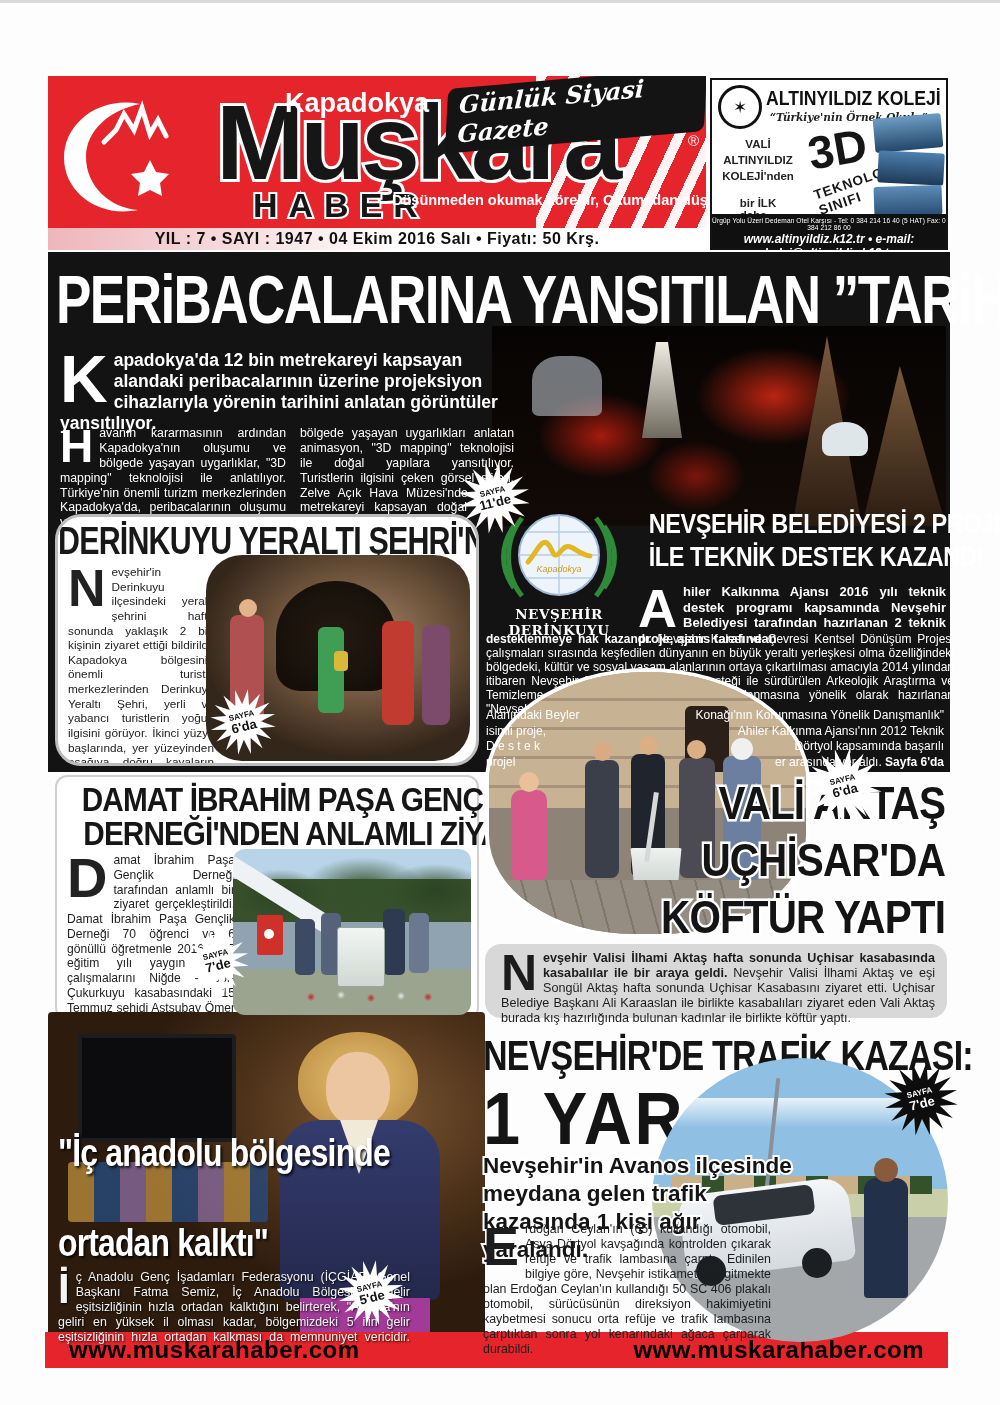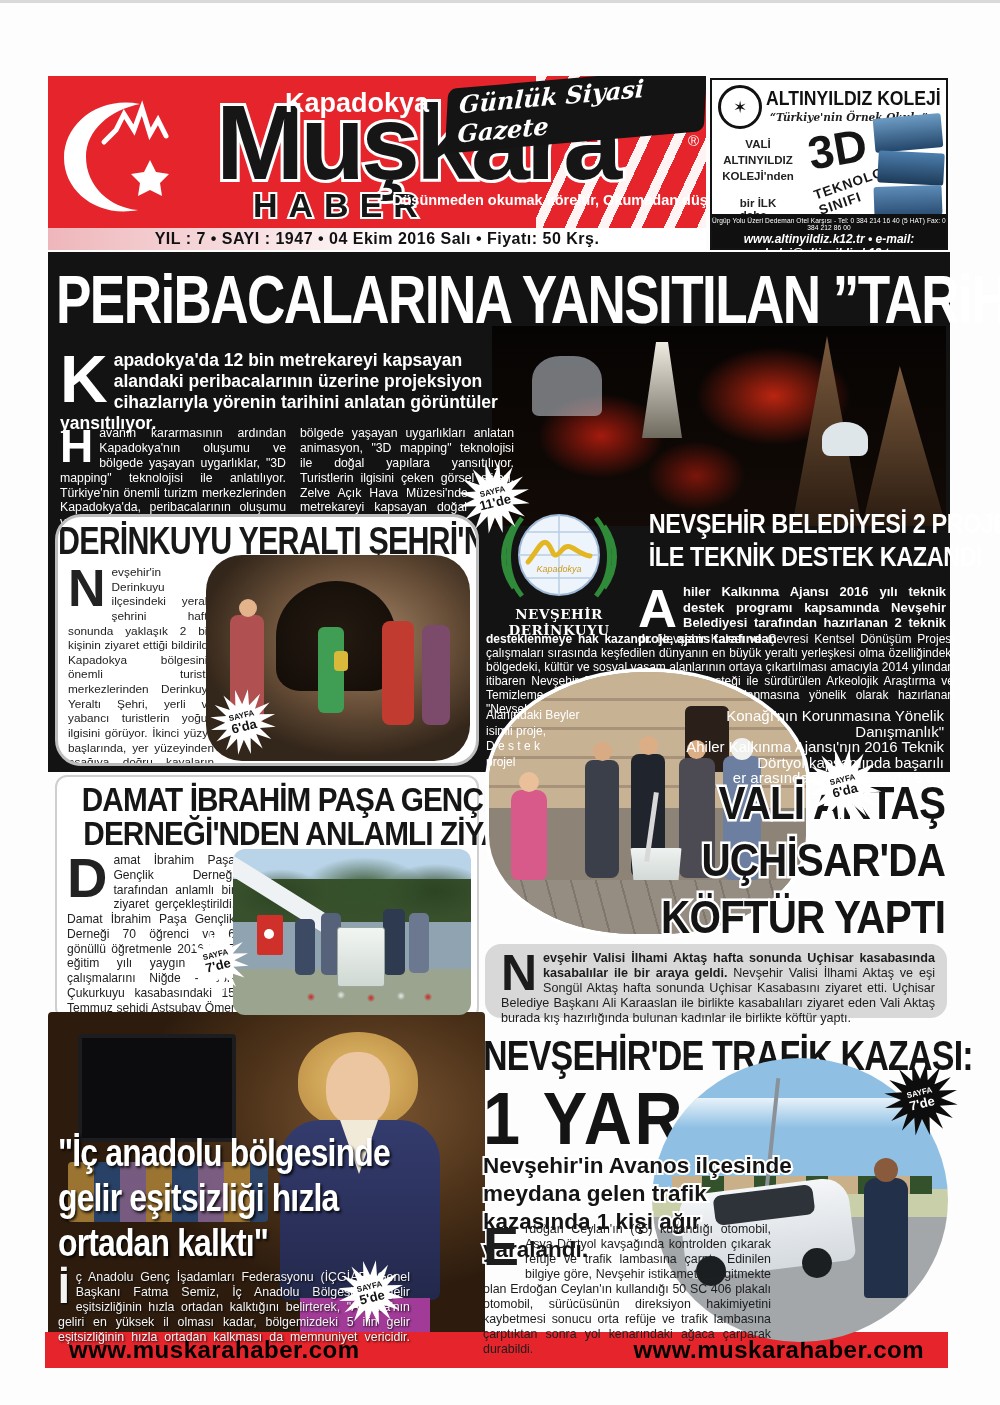--- a/index.html
+++ b/index.html
@@ -74,21 +74,21 @@
   #belLogo{left:444px;top:258px;width:134px;height:94px;}
   #belLabel{left:432px;top:354px;width:158px;text-align:center;font-family:"DejaVu Serif",serif;
      font-weight:bold;font-size:13.5px;color:#fff;letter-spacing:.5px;}
   #belHead{left:580px;top:256px;width:318px;text-align:center;}
   #belHead .ln{font-size:27px;font-weight:bold;letter-spacing:-.5px;transform:scaleX(.87);transform-origin:50% 0;
      display:block;white-space:nowrap;line-height:1.22;}
   #belLead{left:590px;top:332px;width:308px;font-size:13px;font-weight:bold;line-height:1.2;}
   #belLead .dc{font-size:54px;}
   #belBody{left:438px;top:380px;width:468px;font-size:12px;line-height:1.17;}
   #wrapL{left:438px;top:456px;width:120px;font-size:12px;line-height:15.5px;z-index:4;}
-  #wrapR{left:600px;top:456px;width:296px;font-size:15px;line-height:15.5px;text-align:right;z-index:4;}
+  #wrapR{left:600px;top:456px;width:296px;font-size:12px;line-height:15.5px;text-align:right;z-index:4;}
   
   #phKoftur{left:485px;top:668px;width:325px;height:270px;border-radius:50% 50% 46% 46% / 42% 42% 38% 38%;
      border:4px solid #fff;box-sizing:border-box;overflow:hidden;z-index:3;
      background:linear-gradient(#c7b294 0 52%,#8d8377 52% 100%);}
   #phKoftur div{position:absolute;}
   
   .star{display:flex;flex-direction:column;align-items:center;justify-content:center;background:#fff;color:#111;
      transform:rotate(-14deg);z-index:6;
      clip-path:polygon(100% 50%,76.5% 55.3%,96.2% 69.1%,72.5% 65%,85.4% 85.4%,65% 72.5%,69.1% 96.2%,55.3% 76.5%,50% 100%,44.7% 76.5%,30.9% 96.2%,35% 72.5%,14.6% 85.4%,27.5% 65%,3.8% 69.1%,23.5% 55.3%,0% 50%,23.5% 44.7%,3.8% 30.9%,27.5% 35%,14.6% 14.6%,35% 27.5%,30.9% 3.8%,44.7% 23.5%,50% 0%,55.3% 23.5%,69.1% 3.8%,65% 27.5%,85.4% 14.6%,72.5% 35%,96.2% 30.9%,76.5% 44.7%);}
   .star .w{font-size:8px;font-weight:bold;line-height:1;}
@@ -257,21 +257,21 @@
       <span class="b">desteklenmeye hak kazandı.</span><span> Nevşehir Kalesi ve Çevresi Kentsel Dönüşüm Projesi çalışmaları sırasında keşfedilen dünyanın en büyük yeraltı yerleşkesi olma özelliğindeki bölgedeki, kültür ve sosyal yaşam alanlarının ortaya çıkartılması amacıyla 2014 yılından itibaren Nevşehir Belediyesi'nin maddi desteği ile sürdürülen Arkeolojik Araştırma ve Temizleme sürdürülen çalışmalara katkı sağlanmasına yönelik olarak hazırlanan "Nevşehir Kale Etrafı Arkeolojik Sit</span>
     </div>
     <div class="abs" id="wrapL">
       <div>Alanındaki  Beyler</div>
       <div>isimli  proje,</div>
       <div>D e s t e k</div>
       <div>projel</div>
     </div>
     <div class="abs" id="wrapR">
       <div>Konağı'nın Korunmasına Yönelik Danışmanlık"</div>
-      <div>Ahiler Kalkınma Ajansı'nın 2016 Teknik</div>
+      <div>Ahiler Kalkınma Ajansı'nın 2012 Teknik</div>
       <div>Dörtyol  kapsamında  başarılı</div>
       <div><span>er arasında yer aldı. </span><span class="b">Sayfa 6'da</span></div>
     </div>
   </div>
 
   <div class="abs" id="phKoftur">
     <div style="left:0;top:0;width:100%;height:52%;background:repeating-linear-gradient(#c7b294 0 26px,#a8937a 26px 29px),repeating-linear-gradient(90deg,rgba(90,70,50,.25) 0 44px,rgba(0,0,0,0) 44px 46px)"></div>
     <div style="left:196px;top:34px;width:44px;height:66px;background:#2a2019;border-radius:6px 6px 0 0"></div>
     <div style="left:22px;top:118px;width:36px;height:92px;background:#d85a8a;border-radius:10px"></div>
     <div style="left:30px;top:100px;width:20px;height:20px;background:#e9c09a;border-radius:50%"></div>
@@ -327,21 +327,20 @@
 
   <div class="abs" id="semBox">
     <div class="ph" style="left:30px;top:22px;width:150px;height:100px;background:#0c0c0e;border:4px solid #1d1d20;border-radius:4px"></div>
     <div class="ph" style="left:20px;top:150px;width:200px;height:60px;background:repeating-linear-gradient(90deg,#b78a3a 0 26px,#274a7c 26px 52px,#8a6a9c 52px 78px);border-radius:4px;opacity:.8"></div>
     <div class="ph" style="left:250px;top:20px;width:120px;height:96px;background:radial-gradient(#e5c071,#c69a4e 70%);border-radius:50% 50% 44% 44%"></div>
     <div class="ph" style="left:278px;top:40px;width:64px;height:74px;background:#ecc6a0;border-radius:46%"></div>
     <div class="ph" style="left:232px;top:108px;width:160px;height:180px;background:linear-gradient(#343c6e,#23284c);border-radius:40px 40px 8px 8px"></div>
     <div class="ph" style="left:292px;top:108px;width:38px;height:54px;background:#f2ead9;clip-path:polygon(0 0,100% 0,50% 100%)"></div>
     <div class="ph" style="left:252px;top:286px;width:130px;height:47px;background:#a23a98"></div>
     <div class="abs semH" style="top:120px"><span>"İç anadolu bölgesinde</span></div>
-    <div class="abs semH" style="top:165px"><span>gelir eşitsizliği hızla</span></div>
     <div class="abs semH" style="top:210px"><span>ortadan kalktı"</span></div>
     <div class="abs just" id="semBody">
       <span class="dc">İ</span><span>ç Anadolu Genç İşadamları Federasyonu (İÇGİAF) Genel Başkanı Fatma Semiz, İç Anadolu Bölgesinde gelir eşitsizliğinin hızla ortadan kalktığını belirterek, "Ankara'nın geliri en yüksek il olması kadar, bölgemizdeki 5 ilin gelir eşitsizliğinin hızla ortadan kalkması da memnuniyet vericidir. Yıllardır bunun mücadelesi veriliyor" ifadelerini kullandı.</span>
     </div>
     <div class="abs star" style="left:290px;top:248px;width:66px;height:66px">
       <span class="w">SAYFA</span>
       <span class="p">5'de</span>
     </div>
   </div>
 

